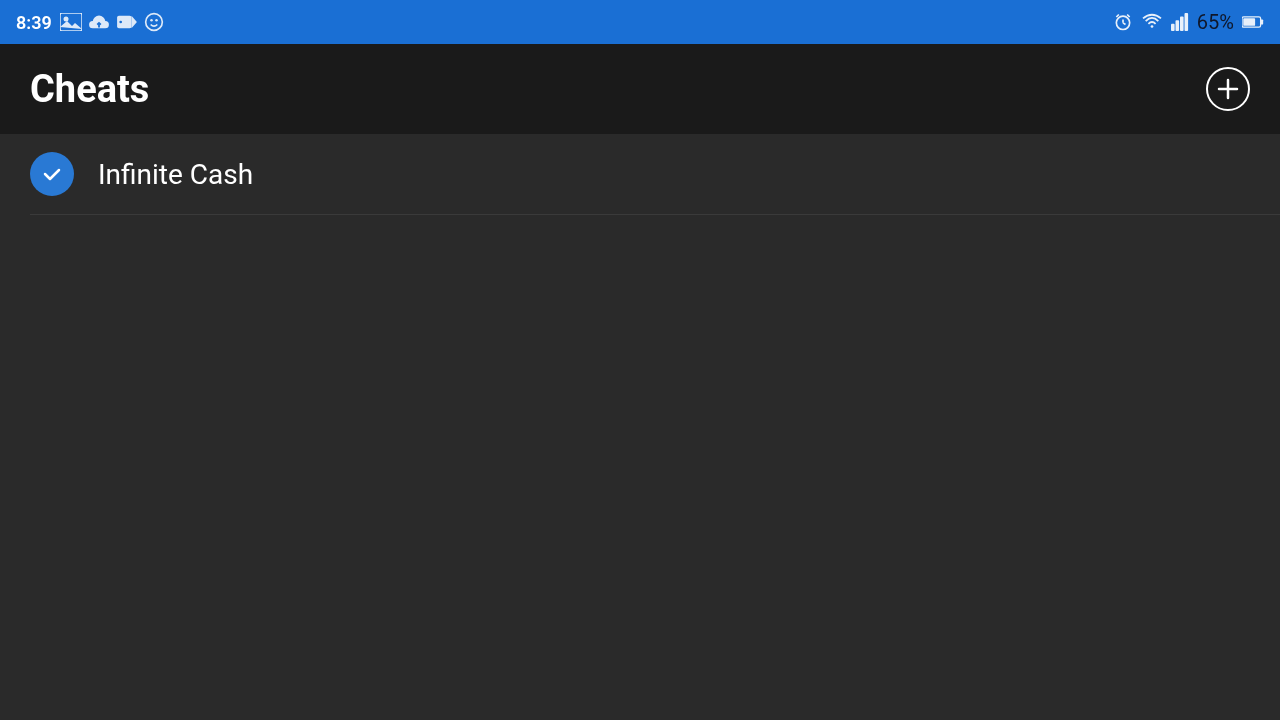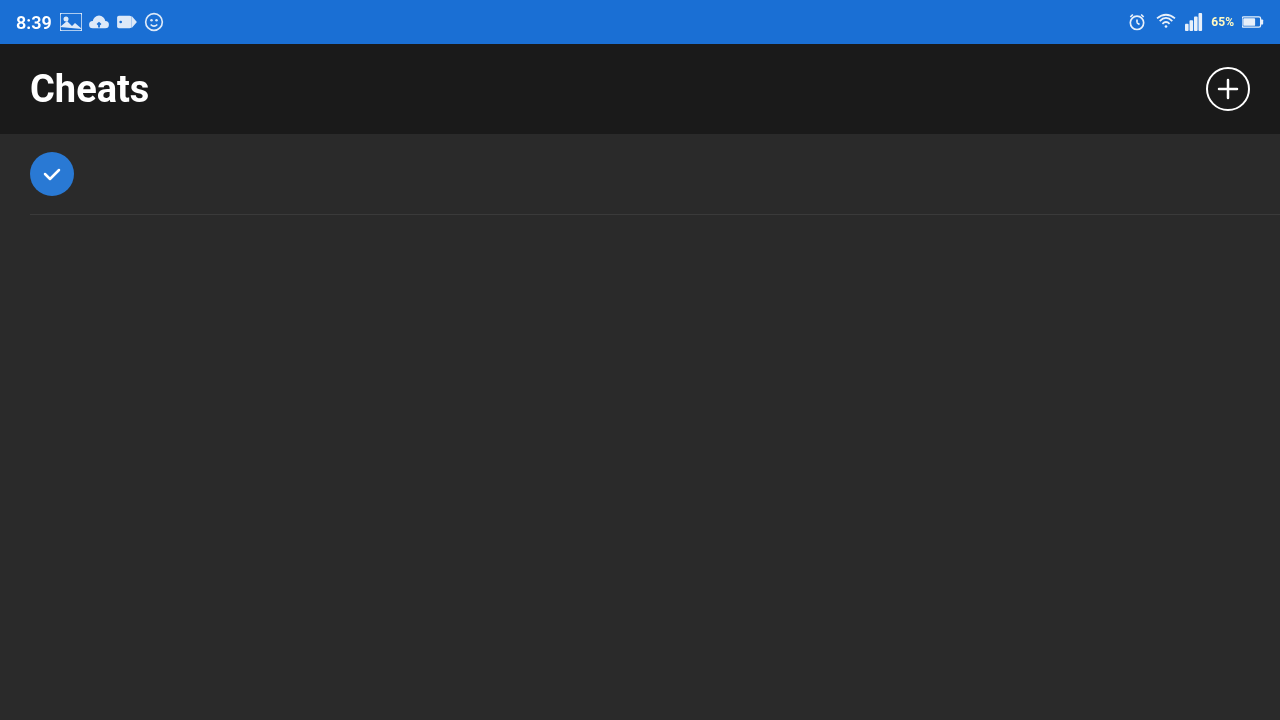--- a/index.html
+++ b/index.html
@@ -46,23 +46,23 @@
       gap: 6px;
     }
 
     .status-bar-right {
       display: flex;
       align-items: center;
       gap: 8px;
     }
 
     .battery-text {
-      font-size: 12px;
-      color: #fef9c3;
-      font-weight: 700;
+      font-size: 20px;
+      color: #0f172a;
+      font-weight: 400;
     }
 
     
     .app-header {
       width: 100%;
       height: 90px;
       background-color: #1a1a1a;
       display: flex;
       align-items: center;
       justify-content: space-between;
@@ -209,16 +209,17 @@
 </div>
 
 <div class="content-area">
 
   <div class="cheat-item">
     <div class="check-icon">
       <svg width="24" height="24" viewBox="0 0 24 24" fill="none">
         <polyline points="5,12 10,17 19,8" stroke="white" stroke-width="2.5" stroke-linecap="round" stroke-linejoin="round"></polyline>
       </svg>
     </div>
+    <span class="cheat-label">Infinite Cash</span>
   </div>
   <div class="cheat-item-divider"></div>
 
 </div>
 
 </body></html>

